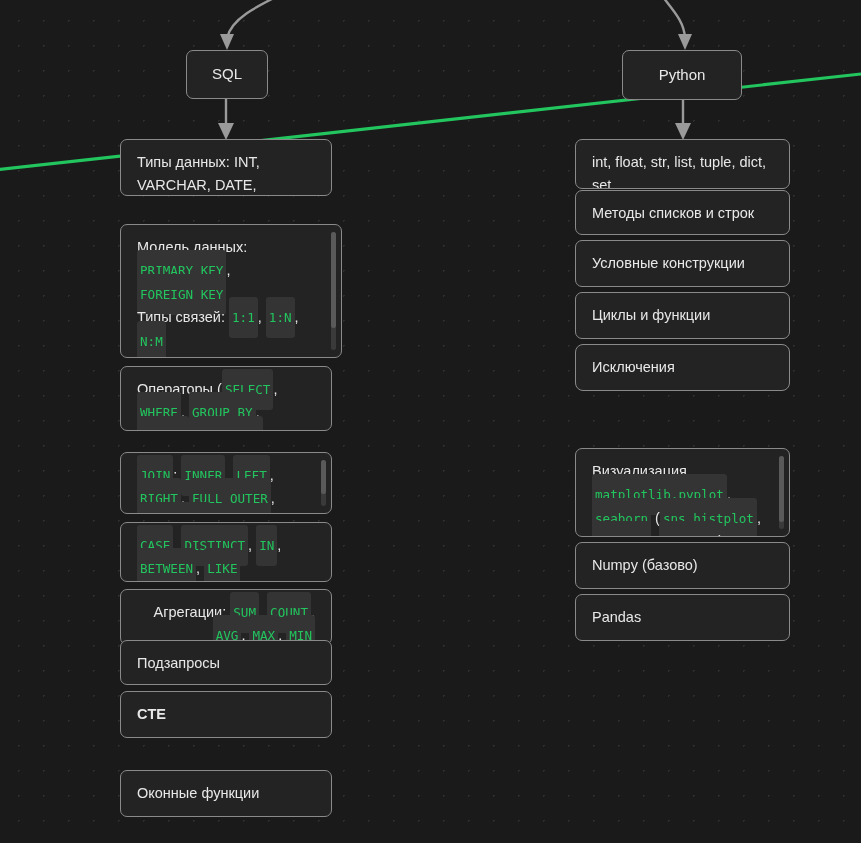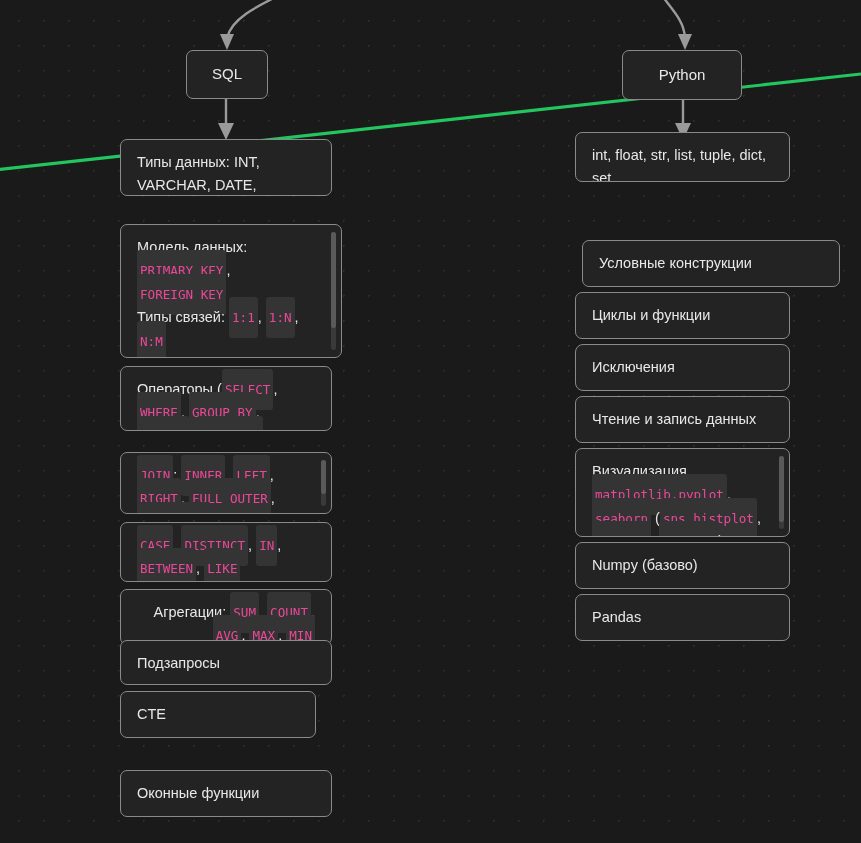--- a/index.html
+++ b/index.html
@@ -36,21 +36,21 @@
     position:absolute;right:5px;top:7px;bottom:7px;width:5px;
     background:#3a3a3a;border-radius:3px;
   }
   .sb i{position:absolute;left:0;width:5px;background:#5a5a5a;border-radius:3px;display:block;}
   code{
     font-family:"DejaVu Sans Mono", monospace;
     font-size:12.6px;
     background:#343434;
     border-radius:3px;
     padding:13px 3px;
-    color:#ec4899;
+    color:#22c55e;
     white-space:nowrap;
   }
   .txt{white-space:normal;}
   .greenline{stroke:#22c55e;stroke-width:3.2;fill:none;}
   .arrow{stroke:#9a9a9a;stroke-width:2.4;fill:none;}
   .arrowhead{fill:#9a9a9a;}
 </style>
 </head>
 <body>
 
@@ -94,38 +94,38 @@
         <i style="top:0;height:34px;"></i>
       </span>
   </div>
 
   <div class="node" id="sql-5" style="left:120px;top:522px;width:212px;height:60px;"><span class="txt"><code>CASE</code><span>, </span><code>DISTINCT</code><span>, </span><code>IN</code><span>, </span><code>BETWEEN</code><span>, </span><code>LIKE</code></span></div>
 
   <div class="node" id="sql-6" style="left:120px;top:589px;width:212px;height:56px;text-align:right;"><span class="txt"><span>Агрегации: </span><code>SUM</code><span>, </span><code>COUNT</code><span>, </span><code>AVG</code><span>, </span><code>MAX</code><span>, </span><code>MIN</code></span></div>
 
   <div class="node" id="sql-7" style="left:120px;top:640px;width:212px;height:45px;"><span class="txt"><span>Подзапросы</span></span></div>
 
-  <div class="node" id="sql-8" style="left:120px;top:691px;width:196px;height:47px;"><span class="txt"><span>CTE</span></span></div>
+  <div class="node" id="sql-8" style="left:120px;top:691px;width:212px;height:47px;font-weight:bold;"><span class="txt"><span>CTE</span></span></div>
 
   <div class="node" id="sql-9" style="left:120px;top:770px;width:212px;height:47px;"><span class="txt"><span>Оконные функции</span></span></div>
 
   <div class="node title" style="left:622px;top:50px;width:120px;height:50px;">
     <span>Python</span>
   </div>
 
-  <div class="node" id="py-1" style="left:575px;top:132px;width:215px;height:50px;"><span class="txt"><span>int, float, str, list, tuple, dict, set</span></span></div>
+  <div class="node" id="py-1" style="left:575px;top:139px;width:215px;height:50px;"><span class="txt"><span>int, float, str, list, tuple, dict, set</span></span></div>
 
+  <div class="node" id="py-2" style="left:575px;top:190px;width:215px;height:45px;"><span class="txt"><span>Методы списков и строк</span></span></div>
 
-  <div class="node" id="py-3" style="left:575px;top:240px;width:258px;height:47px;margin-left:7px;"><span class="txt"><span>Условные конструкции</span></span></div>
+  <div class="node" id="py-3" style="left:575px;top:240px;width:215px;height:47px;"><span class="txt"><span>Условные конструкции</span></span></div>
 
   <div class="node" id="py-4" style="left:575px;top:292px;width:215px;height:47px;border-radius:7px;"><span class="txt"><span>Циклы и функции</span></span></div>
 
   <div class="node" id="py-5" style="left:575px;top:344px;width:215px;height:47px;border-radius:8px;"><span class="txt"><span>Исключения</span></span></div>
 
-  <div class="node" id="py-6" style="left:575px;top:396px;width:215px;height:47px;"><span class="txt"><span>Чтение и запись данных</span></span></div>
 
   <div class="node scroll" id="py-7" style="left:575px;top:448px;width:215px;height:89px;">
     <span class="txt"><span>Визуализация</span><br><code>matplotlib.pyplot</code><span>, </span><code>seaborn</code><span> (</span><code>sns.histplot</code><span>, </span><code>boxplot</code><span>, </span><code>heatmap</code><span>)</span></span>
     <span class="sb">
         <i style="top:0;height:66px;"></i>
       </span>
   </div>
 
   <div class="node" id="py-8" style="left:575px;top:542px;width:215px;height:47px;"><span class="txt"><span>Numpy (базово)</span></span></div>
 

